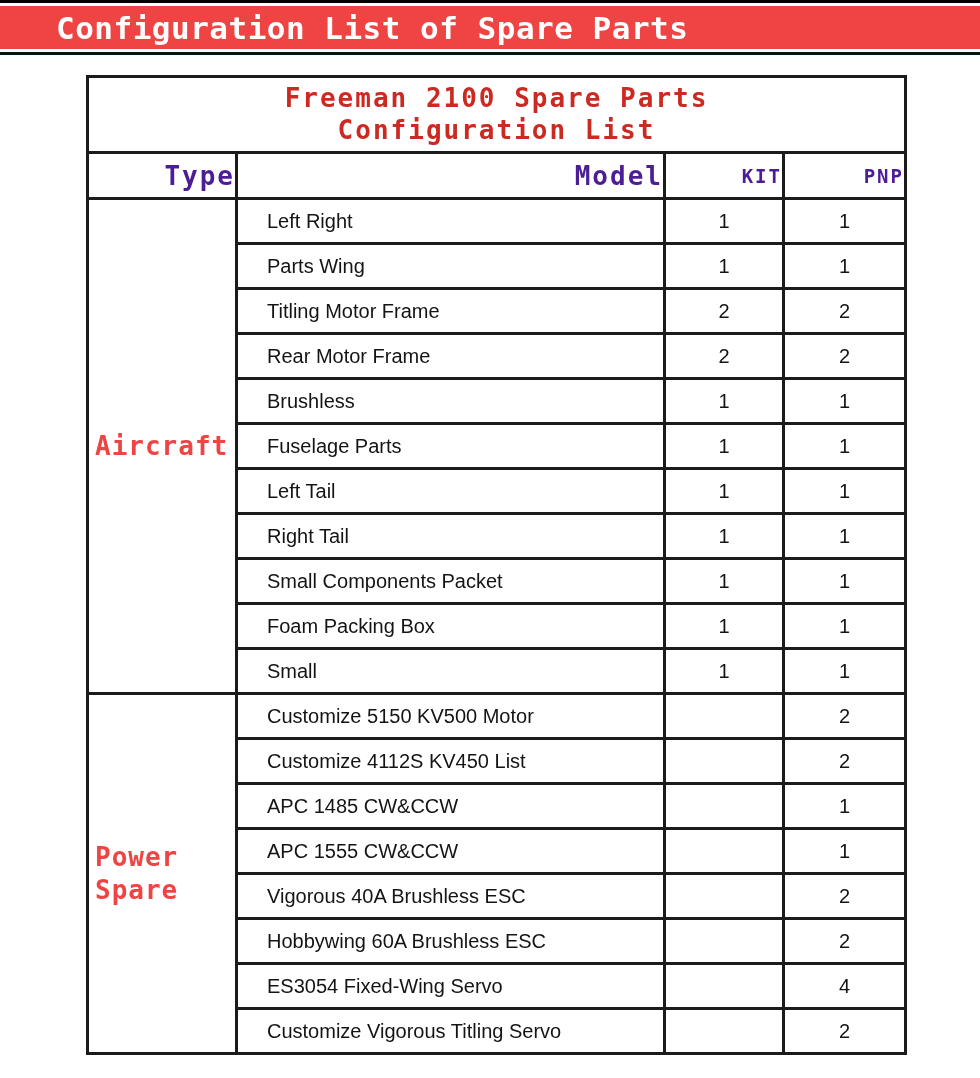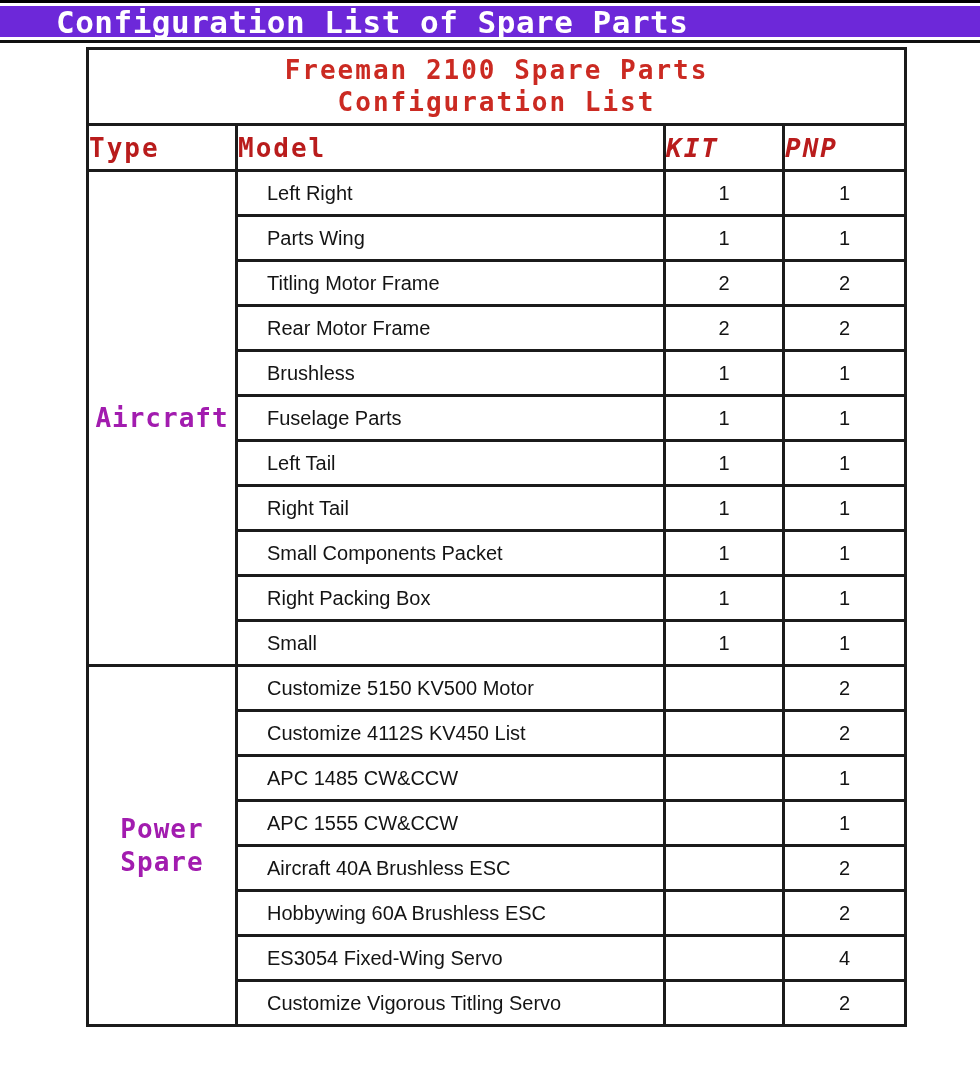--- a/index.html
+++ b/index.html
@@ -11,74 +11,73 @@
     font-family: "Liberation Sans", sans-serif;
     color: #111111;
   }
   .top-rule {
     height: 3px;
     background: #000000;
     width: 100%;
   }
   .banner {
     margin-top: 3px;
-    height: 31px;
-    background: #6d28d9;
+    height: 43px;
+    background: #ef4444;
     color: #ffffff;
     display: flex;
     align-items: center;
     padding-left: 56px;
     font-family: "DejaVu Sans Mono", monospace;
     font-weight: bold;
     font-size: 31px;
     letter-spacing: 0.5px;
     white-space: nowrap;
   }
   .banner-rule {
     margin-top: 3px;
     height: 3px;
     background: #101010;
     width: 100%;
   }
   table.spare-parts {
     border-collapse: collapse;
     table-layout: fixed;
     width: 818px;
-    margin: 4px 0 0 86px;
+    margin: 20px 0 0 86px;
   }
   table.spare-parts td {
     border: 3px solid #1b1b1b;
     overflow: hidden;
   }
   .title-cell {
     height: 76px;
     text-align: center;
     vertical-align: middle;
     color: #cb2a22;
     font-family: "DejaVu Sans Mono", monospace;
     font-weight: bold;
     font-size: 26px;
     letter-spacing: 2px;
     line-height: 1.2;
   }
   .head-row td {
     height: 46px;
-    text-align: left;
-    vertical-align: middle;
-    color: #b91c1c;
+    text-align: right;
+    vertical-align: middle;
+    color: #4c1d95;
     font-family: "DejaVu Sans Mono", monospace;
     font-weight: bold;
   }
   .head-type, .head-model { font-size: 26px; letter-spacing: 2px; }
-  .head-kit, .head-pnp { font-size: 26px; letter-spacing: 2px; font-style: italic; }
+  .head-kit, .head-pnp { font-size: 19px; letter-spacing: 2px; }
   tr.data-row { height: 45px; }
   .type-cell {
-    text-align: center;
-    vertical-align: middle;
-    color: #a21caf;
+    vertical-align: middle;
+    color: #ef4444;
     font-family: "DejaVu Sans Mono", monospace;
     font-weight: bold;
     font-size: 26px;
     letter-spacing: 1px;
     line-height: 1.25;
     padding: 0 6px;
   }
   .model-cell {
     text-align: left;
     vertical-align: middle;
@@ -166,21 +165,21 @@
         <td class="model-cell">Right Tail</td>
         <td class="num-cell">1</td>
         <td class="num-cell">1</td>
       </tr>
       <tr class="data-row">
         <td class="model-cell">Small Components Packet</td>
         <td class="num-cell">1</td>
         <td class="num-cell">1</td>
       </tr>
       <tr class="data-row">
-        <td class="model-cell">Right Packing Box</td>
+        <td class="model-cell">Foam Packing Box</td>
         <td class="num-cell">1</td>
         <td class="num-cell">1</td>
       </tr>
       <tr class="data-row">
         <td class="model-cell">Small</td>
         <td class="num-cell">1</td>
         <td class="num-cell">1</td>
       </tr>
       <tr class="data-row">
         <td class="type-cell" rowspan="8">Power Spare</td>
@@ -197,21 +196,21 @@
         <td class="model-cell">APC 1485 CW&amp;CCW</td>
         <td class="num-cell"></td>
         <td class="num-cell">1</td>
       </tr>
       <tr class="data-row">
         <td class="model-cell">APC 1555 CW&amp;CCW</td>
         <td class="num-cell"></td>
         <td class="num-cell">1</td>
       </tr>
       <tr class="data-row">
-        <td class="model-cell">Aircraft 40A Brushless ESC</td>
+        <td class="model-cell">Vigorous 40A Brushless ESC</td>
         <td class="num-cell"></td>
         <td class="num-cell">2</td>
       </tr>
       <tr class="data-row">
         <td class="model-cell">Hobbywing 60A Brushless ESC</td>
         <td class="num-cell"></td>
         <td class="num-cell">2</td>
       </tr>
       <tr class="data-row">
         <td class="model-cell">ES3054 Fixed-Wing Servo</td>

